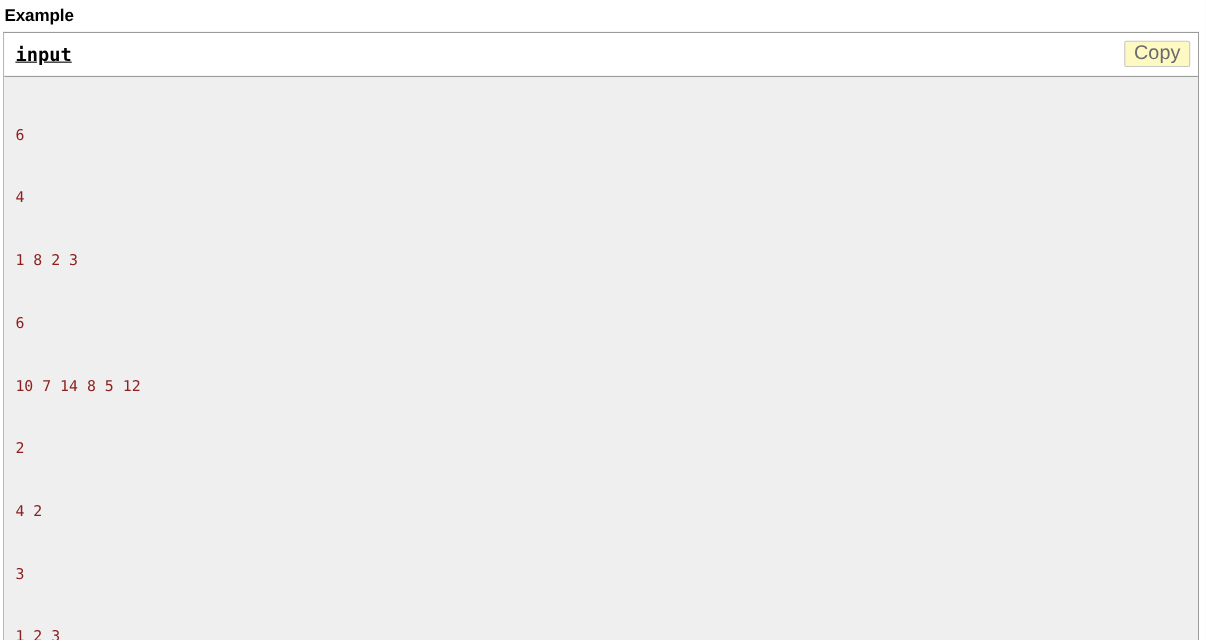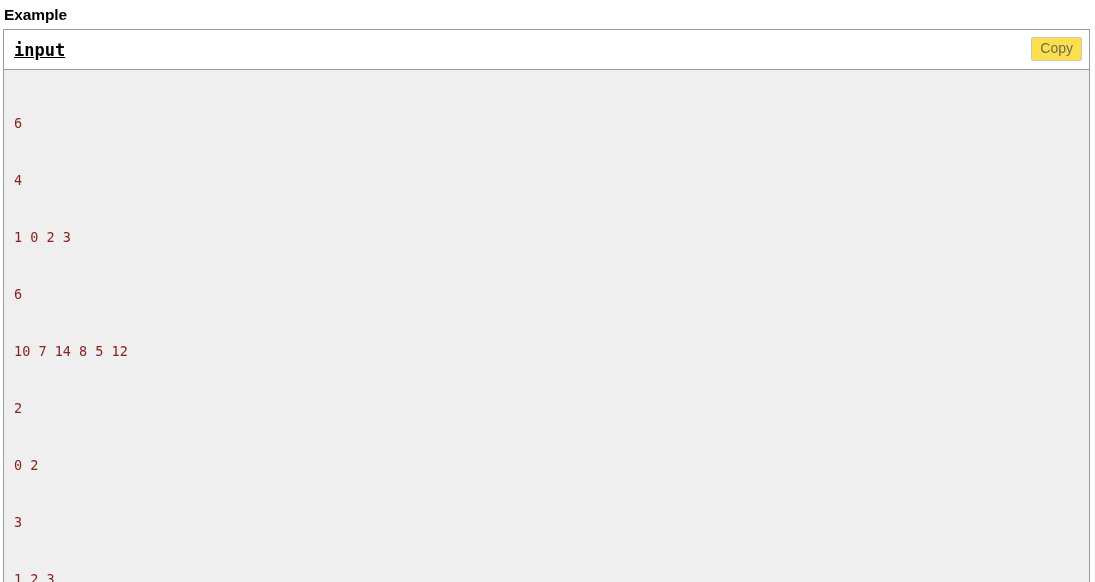--- a/index.html
+++ b/index.html
@@ -54,24 +54,24 @@
     border-bottom: 1px solid #9b9b9b;
     box-sizing: border-box;
     height: 40px;
     text-decoration: underline;
   }
   .copy-button {
     position: absolute;
     top: 7px;
     right: 7px;
     font-family: "Liberation Sans", sans-serif;
-    font-size: 14px;
+    font-size: 18px;
     line-height: 13px;
     color: #6a6a6a;
-    background: #fde047;
+    background: #fef9c3;
     border: 1px solid #c8c8c8;
     border-radius: 2px;
     padding: 4px 8px 5px 8px;
     cursor: pointer;
     user-select: none;
     text-align: center;
   }
   .io-body {
     background: #efefef;
     font-family: "DejaVu Sans Mono", monospace;
@@ -98,25 +98,25 @@
   <div class="sample-tests">
 
     <div class="sample-test-block">
       <div class="io-title">
         <span>input</span>
         <button class="copy-button">Copy</button>
       </div>
       <div class="io-body">
         <div class="line">6</div>
         <div class="line">4</div>
-        <div class="line">1 0 2 3</div>
+        <div class="line">1 8 2 3</div>
         <div class="line">6</div>
         <div class="line">10 7 14 8 5 12</div>
         <div class="line">2</div>
-        <div class="line">0 2</div>
+        <div class="line">4 2</div>
         <div class="line">3</div>
         <div class="line">1 2 3</div>
         
         
         
         
       </div>
     </div>
 
   </div>

